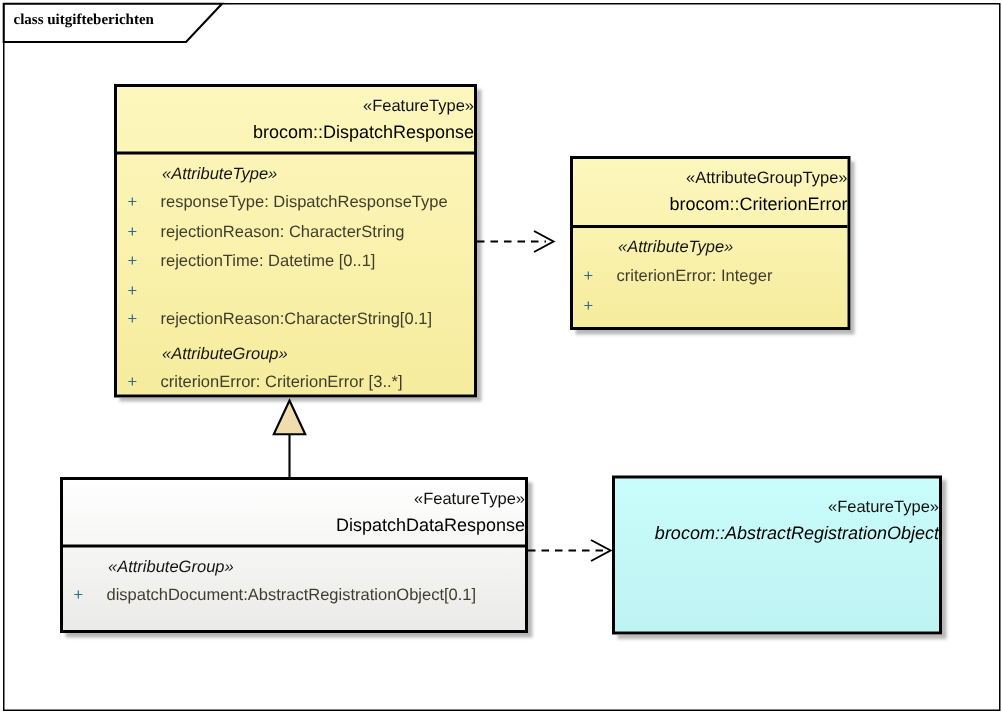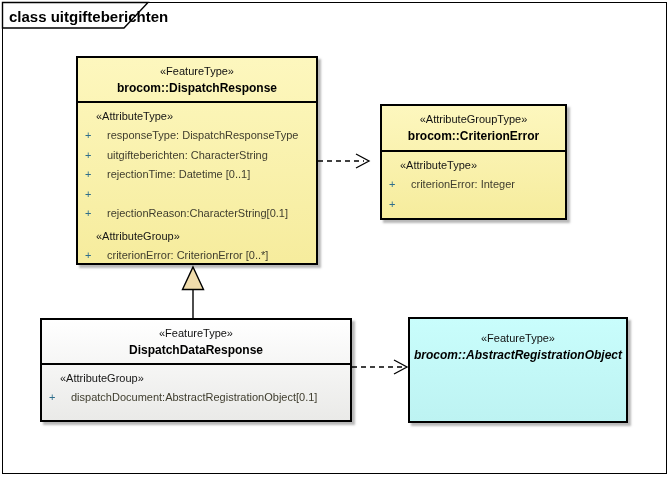--- a/index.html
+++ b/index.html
@@ -1,34 +1,34 @@
 <!DOCTYPE html>
 <html><head>
 <meta charset="utf-8">
 <style>
   html,body{margin:0;padding:0;background:#ffffff;}
   .canvas{position:relative;width:668px;height:477px;background:#ffffff;
           font-family:"Liberation Sans",sans-serif;overflow:hidden;}
   .frame{position:absolute;left:2px;top:2px;width:663px;height:470px;
          border:1px solid #000;z-index:0;}
   .overlay{position:absolute;left:0;top:0;z-index:5;pointer-events:none;}
-  .tab-label{position:absolute;left:9px;top:8px;z-index:6;font-size:15px;
-             font-weight:bold;color:#000;}
+  .tab-label{position:absolute;left:9px;top:8px;z-index:6;font-size:10px;
+             font-weight:bold;color:#000;font-family:Liberation Serif, serif;}
   .uml-class{position:absolute;border:2px solid #000;z-index:2;
              box-shadow:3px 3px 2px rgba(125,125,125,0.55);}
   .fill-yellow{background:linear-gradient(180deg,#FDF7BE 0%,#F6EC9D 100%);}
   .fill-white{background:linear-gradient(180deg,#FFFFFF 0%,#EAEAE8 100%);}
   .fill-cyan{background:linear-gradient(180deg,#C9FDFC 0%,#BDF3F2 100%);}
-  .head{border-bottom:2px solid #000;text-align:center;padding-top:6px;}
+  .head{border-bottom:2px solid #000;text-align:right;padding-top:6px;}
   .head.no-divider{border-bottom:none;padding-top:12px;}
   .stereo{font-size:11px;color:#101010;line-height:14px;}
-  .cname{font-size:12px;font-weight:bold;color:#000;line-height:17px;margin-top:2px;}
+  .cname{font-size:12px;font-weight:normal;color:#000;line-height:17px;margin-top:2px;}
   .cname.abstract{font-style:italic;}
   .body{padding-top:3px;overflow:hidden;}
-  .sec-h{font-size:11px;color:#151515;line-height:20px;padding-left:18px;}
+  .sec-h{font-size:11px;color:#151515;line-height:20px;padding-left:30px;font-style:italic;}
   .sec-h.gap{margin-top:2px;}
   .attr{display:flex;font-size:11px;line-height:19.5px;}
   .attr .vis{width:22px;padding-left:7px;color:#2E6E8C;flex:0 0 auto;}
   .attr .txt{color:#3F3D2E;white-space:nowrap;text-align:right;}
 </style>
 </head>
 <body>
 
 <div class="canvas">
   <div class="frame"></div>
@@ -39,37 +39,37 @@
       <div class="cname">brocom::DispatchResponse</div>
     </div>
     <div class="body">
       <div class="sec-h">«AttributeType»</div>
       <div class="attr">
         <span class="vis">+</span>
         <span class="txt">responseType: DispatchResponseType</span>
       </div>
       <div class="attr">
         <span class="vis">+</span>
-        <span class="txt">uitgifteberichten: CharacterString</span>
+        <span class="txt">rejectionReason: CharacterString</span>
       </div>
       <div class="attr">
         <span class="vis">+</span>
         <span class="txt">rejectionTime: Datetime [0..1]</span>
       </div>
       <div class="attr">
         <span class="vis">+</span>
       </div>
       <div class="attr">
         <span class="vis">+</span>
         <span class="txt">rejectionReason:CharacterString[0.1]</span>
       </div>
       <div class="sec-h gap">«AttributeGroup»</div>
       <div class="attr">
         <span class="vis">+</span>
-        <span class="txt">criterionError: CriterionError [0..*]</span>
+        <span class="txt">criterionError: CriterionError [3..*]</span>
       </div>
     </div>
   </div>
 
   <div class="uml-class fill-yellow" style="left:380px;top:104px;width:183px;height:112px">
     <div class="head" style="height:38px">
       <div class="stereo">«AttributeGroupType»</div>
       <div class="cname">brocom::CriterionError</div>
     </div>
     <div class="body">

